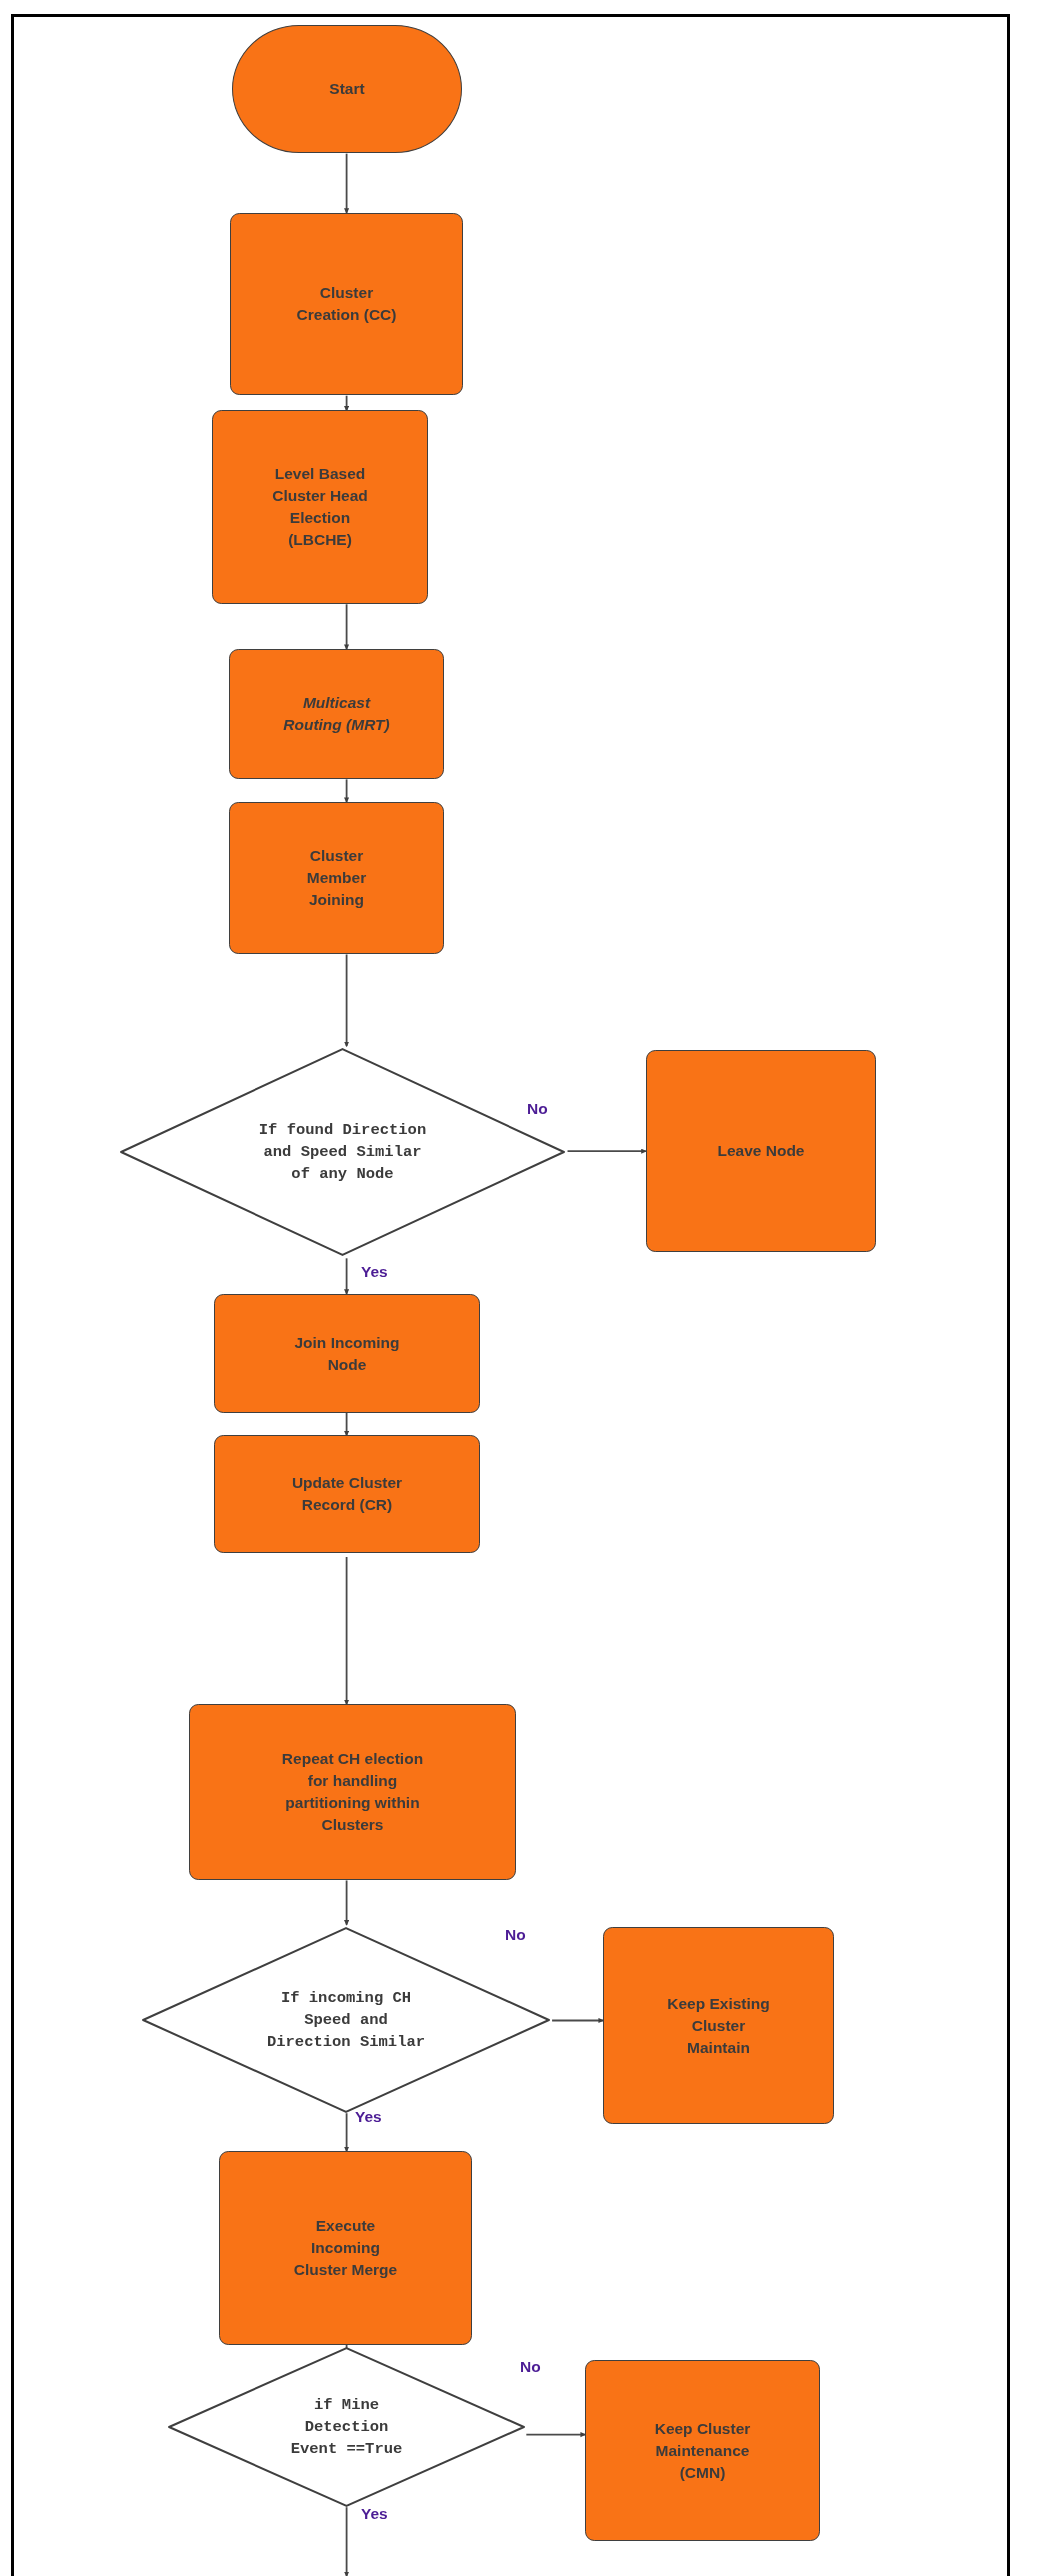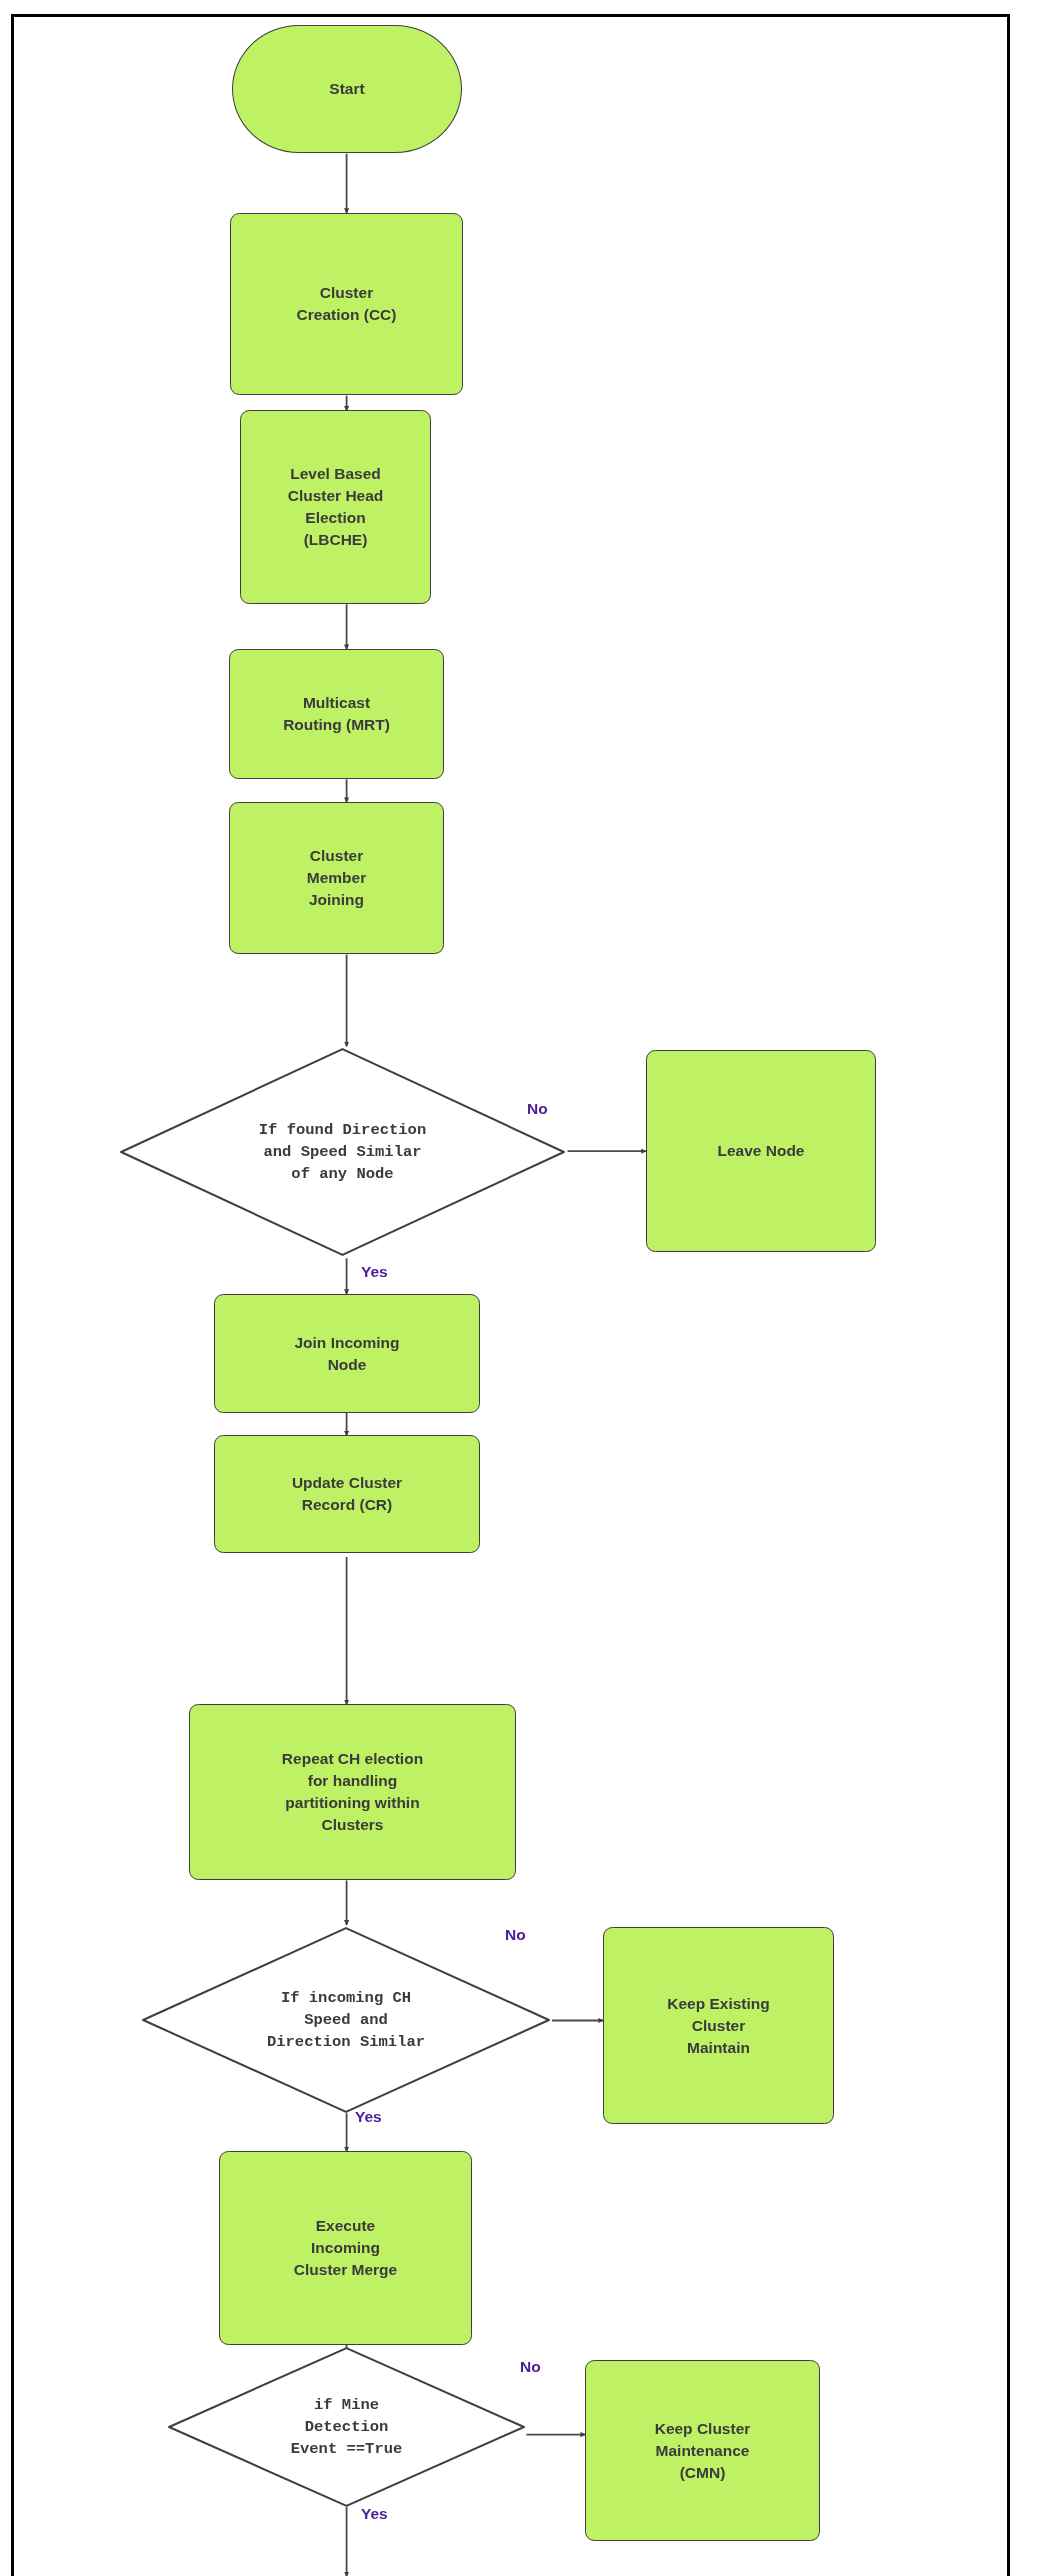--- a/index.html
+++ b/index.html
@@ -40,21 +40,21 @@
   .node {
     position: absolute;
     box-sizing: border-box;
     display: flex;
     align-items: center;
     justify-content: center;
     text-align: center;
     color: #3b3b3b;
     font-weight: bold;
     line-height: 1.42;
-    background: #bef264;
+    background: #f97316;
   }
   .process {
     border: 1.5px solid #3f3f3f;
     border-radius: 9.3px;
   }
   .terminal {
     border: 1.5px solid #3f3f3f;
   }
   .node .txt {
     padding: 0 5.2px;
@@ -143,28 +143,28 @@
 
   <div class="node terminal" style="left:232px; top:25px; width:230px; height:128px; border-radius:67px/64px; font-size:15.5px;">
     <span class="txt">Start</span>
   </div>
 
   <div class="node process" style="left:230px; top:213px; width:233px; height:182px; font-size:15.5px;">
     <span class="txt">Cluster
 Creation (CC)</span>
   </div>
 
-  <div class="node process" style="left:240px; top:410px; width:191px; height:194px; font-size:15.5px;">
+  <div class="node process" style="left:212px; top:410px; width:216px; height:194px; font-size:15.5px;">
     <span class="txt">Level Based
 Cluster Head
 Election
 (LBCHE)</span>
   </div>
 
-  <div class="node process" style="left:229px; top:649px; width:215px; height:130px; font-size:15.5px;">
+  <div class="node process" style="left:229px; top:649px; width:215px; height:130px; font-size:15.5px;font-style:italic;">
     <span class="txt">Multicast
 Routing (MRT)</span>
   </div>
 
   <div class="node process" style="left:229px; top:802px; width:215px; height:152px; font-size:15.5px;">
     <span class="txt">Cluster
 Member
 Joining</span>
   </div>
 

